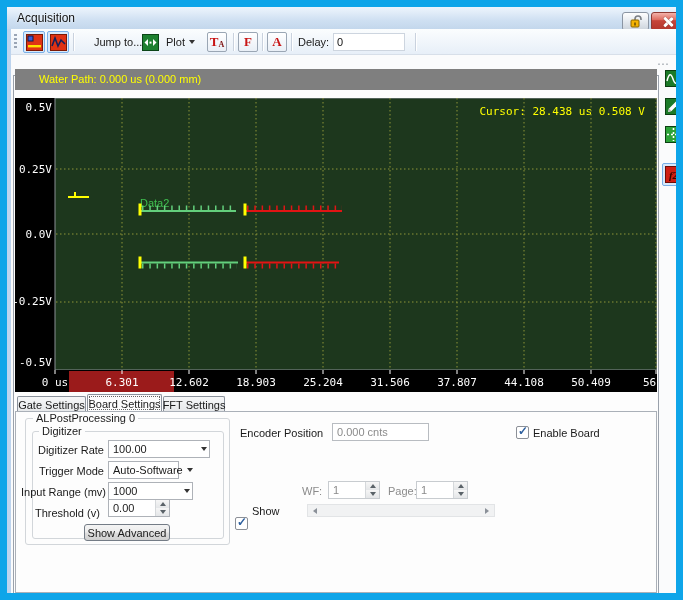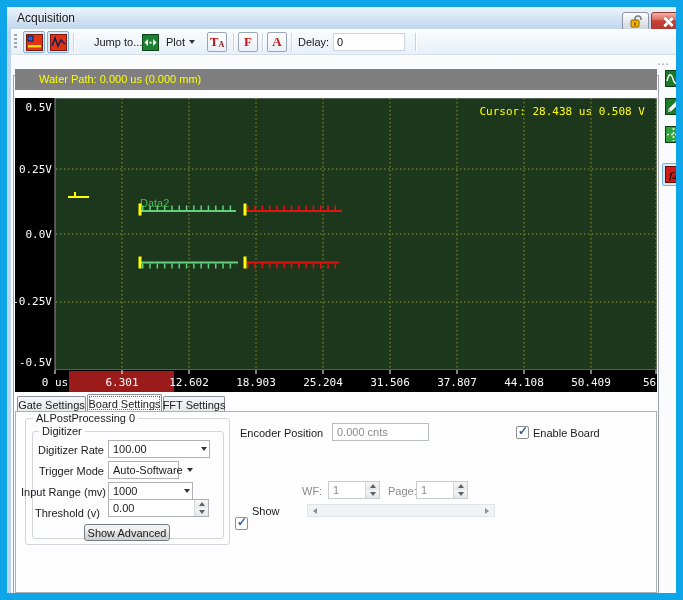--- a/index.html
+++ b/index.html
@@ -275,21 +275,21 @@
 
   <span class="abs lbl" style="left:14px;top:479px;width:83px;text-align:right">Input Range (mv)</span>
   <div class="abs combo" style="left:101px;top:475px;width:85px">
     <span class="val lbl">1000</span>
     <span class="drop">
         <span class="caret"></span>
       </span>
   </div>
 
   <span class="abs lbl" style="left:28px;top:500px;width:69px;text-align:left">Threshold (v)</span>
-  <div class="abs spin" style="left:101px;top:492px;width:101px">
+  <div class="abs spin" style="left:101px;top:492px;width:62px">
     <span class="val lbl">0.00</span>
     <div class="spin-arrows">
       <div>
           <span class="up-t"></span>
         </div>
       <div>
           <span class="dn-t"></span>
         </div>
     </div>
   </div>

